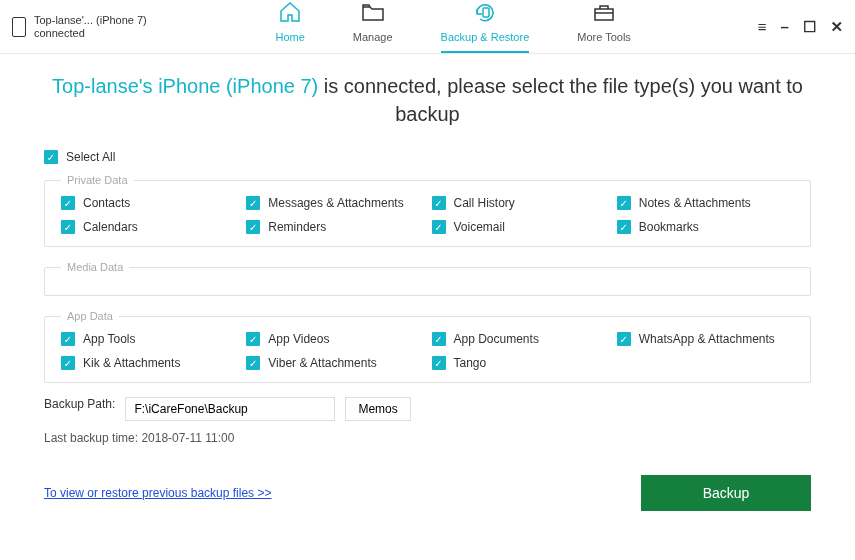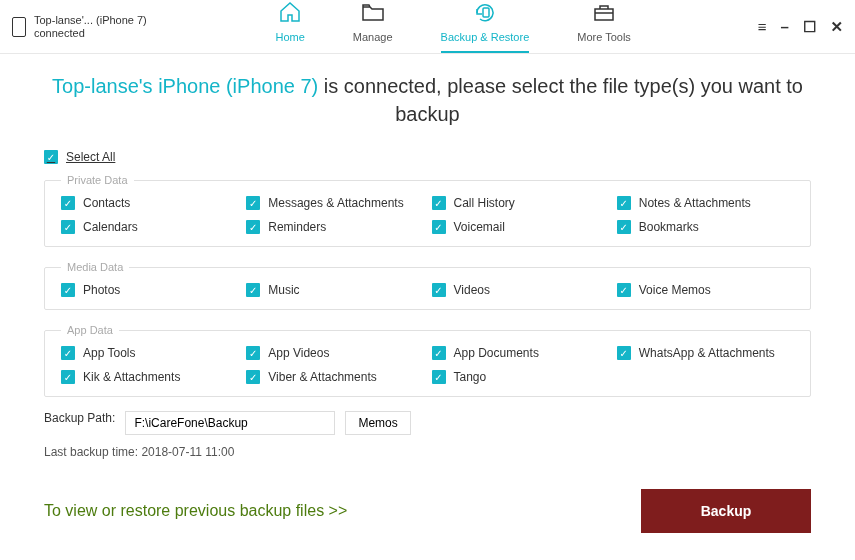--- a/index.html
+++ b/index.html
@@ -12,34 +12,34 @@
 .nav-item { display: flex; flex-direction: column; align-items: center; gap: 8px; cursor: pointer; padding-bottom: 8px; }
 .nav-item.active { border-bottom: 2px solid #14b5c8; }
 .nav-label { font-size: 11px; color: #555; }
 .nav-item.active .nav-label { color: #14b5c8; }
 .nav-icon { width: 26px; height: 22px; display: flex; align-items: center; justify-content: center; }
 .win-controls { display: flex; gap: 14px; font-size: 15px; margin-left: auto; align-items: center; font-weight: bold; }
 .win-controls span { cursor: pointer; }
 .content { padding: 18px 44px 22px; }
 .title { text-align: center; font-size: 20px; font-weight: 400; color: #333; margin-bottom: 22px; line-height: 28px; }
 .title .device-name { color: #14b5c8; }
-.select-all { display: flex; align-items: center; gap: 8px; font-size: 12px; margin-bottom: 10px; text-decoration: underline; }
+.select-all { display: flex; align-items: center; gap: 8px; font-size: 12px; margin-bottom: 10px; }
 .cbx { width: 14px; height: 14px; background: #14b5c8; display: inline-flex; align-items: center; justify-content: center; color: #fff; font-size: 10px; cursor: pointer; border-radius: 1px; }
 .cbx::after { content: "✓"; }
 fieldset { border: 1px solid #e0e0e0; border-radius: 2px; padding: 10px 16px 12px; margin-bottom: 14px; }
 legend { font-size: 11px; color: #aaa; padding: 0 6px; }
 .grid { display: grid; grid-template-columns: repeat(4, 1fr); gap: 10px 8px; }
 .item { display: flex; align-items: center; gap: 8px; font-size: 12px; color: #333; }
 .path-row { display: flex; gap: 10px; font-size: 12px; margin-top: 4px; margin-bottom: 10px; }
 .path-input { width: 210px; height: 24px; border: 1px solid #ddd; padding: 0 8px; font-size: 12px; }
 .edit-btn { border: 1px solid #ddd; background: #fff; height: 24px; padding: 0 12px; font-size: 12px; cursor: pointer; }
 .last-backup { font-size: 12px; color: #555; margin-bottom: 30px; }
 .footer { display: flex; align-items: center; justify-content: space-between; }
-.link { color: #4d7c0f; font-size: 16px; cursor: pointer; }
-.backup-btn { background: #7f1d1d; color: #fff; border: none; width: 170px; height: 44px; font-size: 14px; cursor: pointer; font-weight: bold; }
+.link { color: #1d4ed8; font-size: 12px; text-decoration: underline; cursor: pointer; }
+.backup-btn { background: #15803d; color: #fff; border: none; width: 170px; height: 36px; font-size: 14px; cursor: pointer; }
 </style>
 </head>
 <body>
 
 <div class="header">
   <div class="device">
     <span class="device-icon"></span>
     <div class="device-text">
       <div>Top-lanse'... (iPhone 7)</div>
       <div>connected</div>
@@ -133,38 +133,20 @@
         </div>
         <div class="item">
           <span class="cbx"></span>
           <span>Bookmarks</span>
         </div>
       </div>
   </fieldset>
 
   <fieldset>
     <legend>Media Data</legend>
-    <div class="grid" id="grid-media">
-        <div class="item">
-          <span class="cbx"></span>
-          <span>Photos</span>
-        </div>
-        <div class="item">
-          <span class="cbx"></span>
-          <span>Music</span>
-        </div>
-        <div class="item">
-          <span class="cbx"></span>
-          <span>Videos</span>
-        </div>
-        <div class="item">
-          <span class="cbx"></span>
-          <span>Voice Memos</span>
-        </div>
-      </div>
   </fieldset>
 
   <fieldset>
     <legend>App Data</legend>
     <div class="grid" id="grid-app">
         <div class="item">
           <span class="cbx"></span>
           <span>App Tools</span>
         </div>
         <div class="item">

